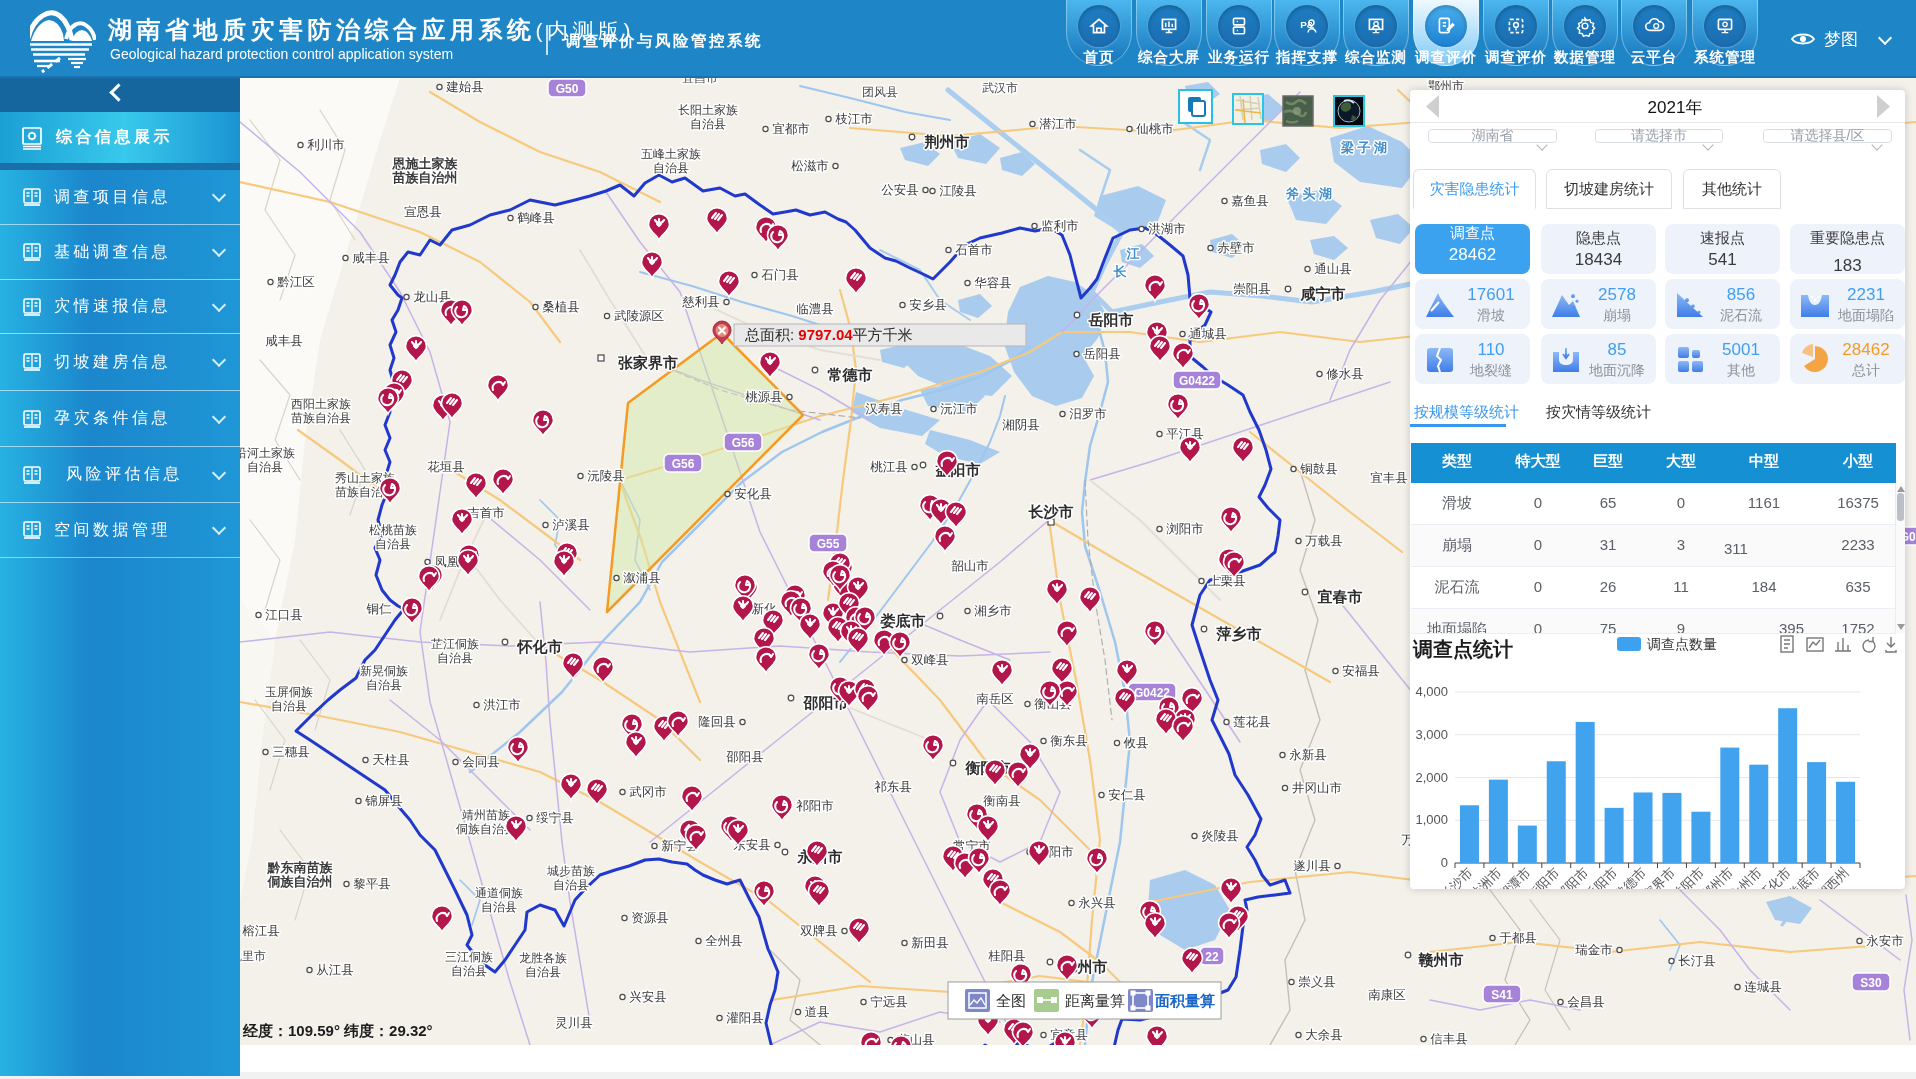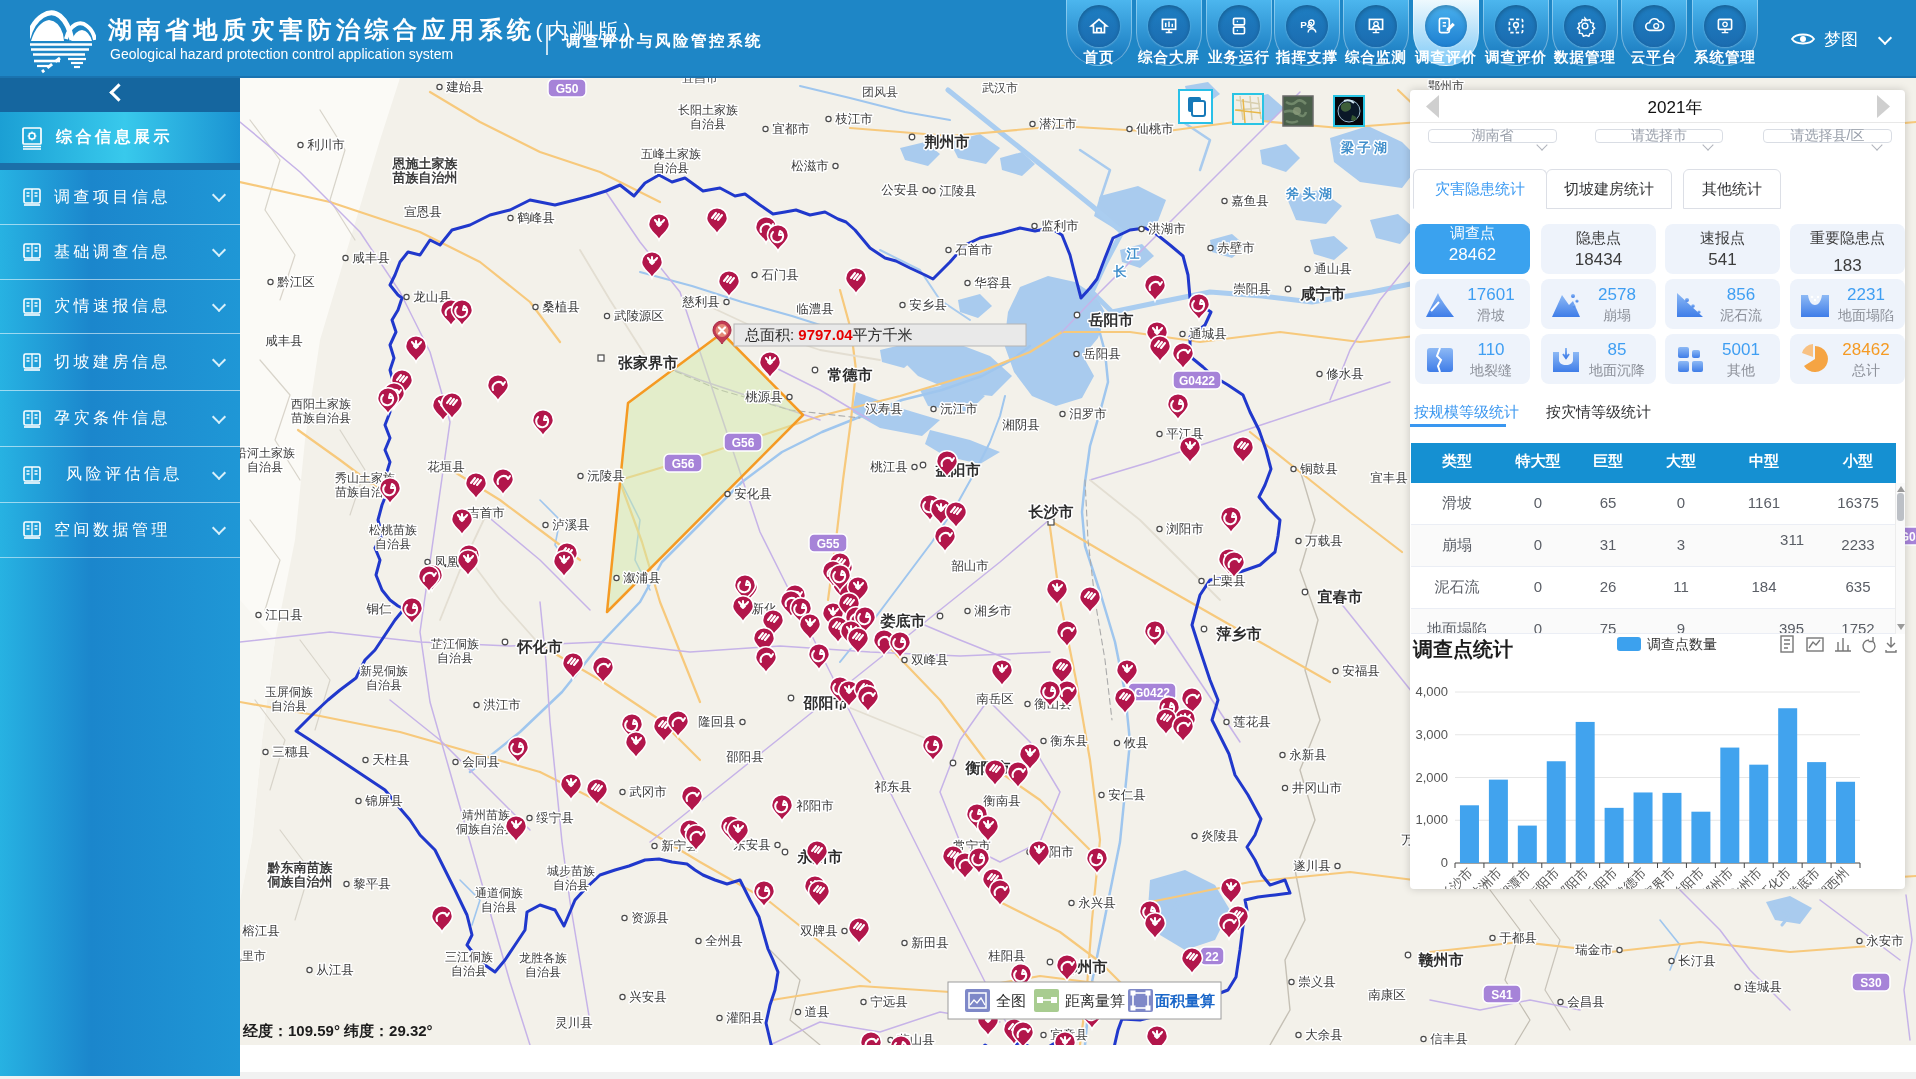--- a/index.html
+++ b/index.html
@@ -1295,21 +1295,21 @@
         <path d="M13,0 L13,23 L0,11.5 Z" fill="#cfcfcf"></path>
       </svg>
       <div class="abs" style="left:0;top:6px;width:530px;text-align:center;font-size:17px;color:#111">2021年</div>
       <svg class="abs" style="left:466px;top:5px" width="14" height="23" viewBox="0 0 14 23">
         <path d="M1,0 L1,23 L14,11.5 Z" fill="#cfcfcf"></path>
       </svg>
     </div>
     <div class="sel" style="left:18px;width:129px">湖南省<i class="selchev"></i></div>
     <div class="sel" style="left:185px;width:128px">请选择市<i class="selchev"></i></div>
     <div class="sel" style="left:353px;width:129px">请选择县/区<i class="selchev"></i></div>
-    <div class="ptab" style="left:3px;width:134px;color:#3b9af2;border-bottom-color:#fff">灾害隐患统计</div>
+    <div class="ptab" style="left:3px;width:123px;color:#3b9af2;border-bottom-color:#fff">灾害隐患统计</div>
     <div class="ptab" style="left:136px;width:126px">切坡建房统计</div>
     <div class="ptab" style="left:273px;width:98px">其他统计</div>
     <div class="card" style="left:5px;top:134px;background:#3aa2ef;color:#fff">
       <div style="font-size:15px;margin-top:0">调查点</div>
       <div style="font-size:17px;margin-top:2px">28462</div>
     </div>
     <div class="card" style="left:131px;top:134px;color:#3c3c3c">
       <div style="font-size:15px;margin-top:5px">隐患点</div>
       <div style="font-size:17px;margin-top:2px">18434</div>
     </div>
@@ -1415,21 +1415,21 @@
       <div class="abs" style="left:157px;top:11px;width:80px;text-align:center;color:#5a5e66;font-size:15px">65</div>
       <div class="abs" style="left:230px;top:11px;width:80px;text-align:center;color:#5a5e66;font-size:15px">0</div>
       <div class="abs" style="left:313px;top:11px;width:80px;text-align:center;color:#5a5e66;font-size:15px">1161</div>
       <div class="abs" style="left:407px;top:11px;width:80px;text-align:center;color:#5a5e66;font-size:15px">16375</div>
     </div>
     <div class="abs" style="left:1px;top:435px;width:485px;height:42px;background:#fafafa;border-bottom:1px solid #ebeef5;overflow:hidden">
       <div class="abs" style="left:6px;top:11px;width:80px;text-align:center;color:#5a5e66;font-size:15px">崩塌</div>
       <div class="abs" style="left:87px;top:11px;width:80px;text-align:center;color:#5a5e66;font-size:15px">0</div>
       <div class="abs" style="left:157px;top:11px;width:80px;text-align:center;color:#5a5e66;font-size:15px">31</div>
       <div class="abs" style="left:230px;top:11px;width:80px;text-align:center;color:#5a5e66;font-size:15px">3</div>
-      <div class="abs" style="left:313px;top:6px;width:80px;text-align:right;color:#5a5e66;font-size:15px">311</div>
+      <div class="abs" style="left:313px;top:15px;width:80px;text-align:left;color:#5a5e66;font-size:15px">311</div>
       <div class="abs" style="left:407px;top:11px;width:80px;text-align:center;color:#5a5e66;font-size:15px">2233</div>
     </div>
     <div class="abs" style="left:1px;top:477px;width:485px;height:42px;background:#fff;border-bottom:1px solid #ebeef5;overflow:hidden">
       <div class="abs" style="left:6px;top:11px;width:80px;text-align:center;color:#5a5e66;font-size:15px">泥石流</div>
       <div class="abs" style="left:87px;top:11px;width:80px;text-align:center;color:#5a5e66;font-size:15px">0</div>
       <div class="abs" style="left:157px;top:11px;width:80px;text-align:center;color:#5a5e66;font-size:15px">26</div>
       <div class="abs" style="left:230px;top:11px;width:80px;text-align:center;color:#5a5e66;font-size:15px">11</div>
       <div class="abs" style="left:313px;top:11px;width:80px;text-align:center;color:#5a5e66;font-size:15px">184</div>
       <div class="abs" style="left:407px;top:11px;width:80px;text-align:center;color:#5a5e66;font-size:15px">635</div>
     </div>

